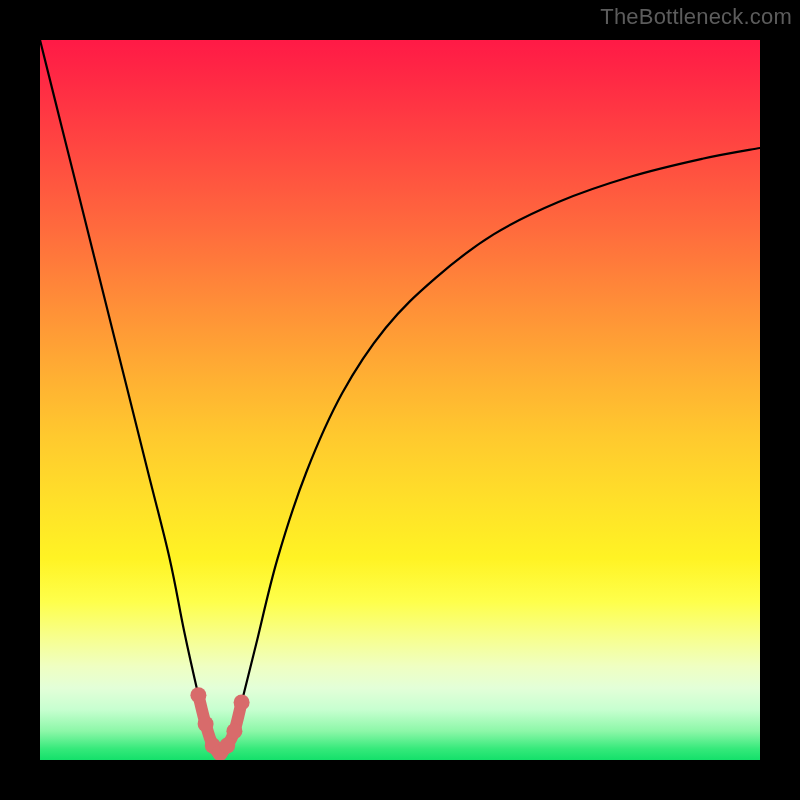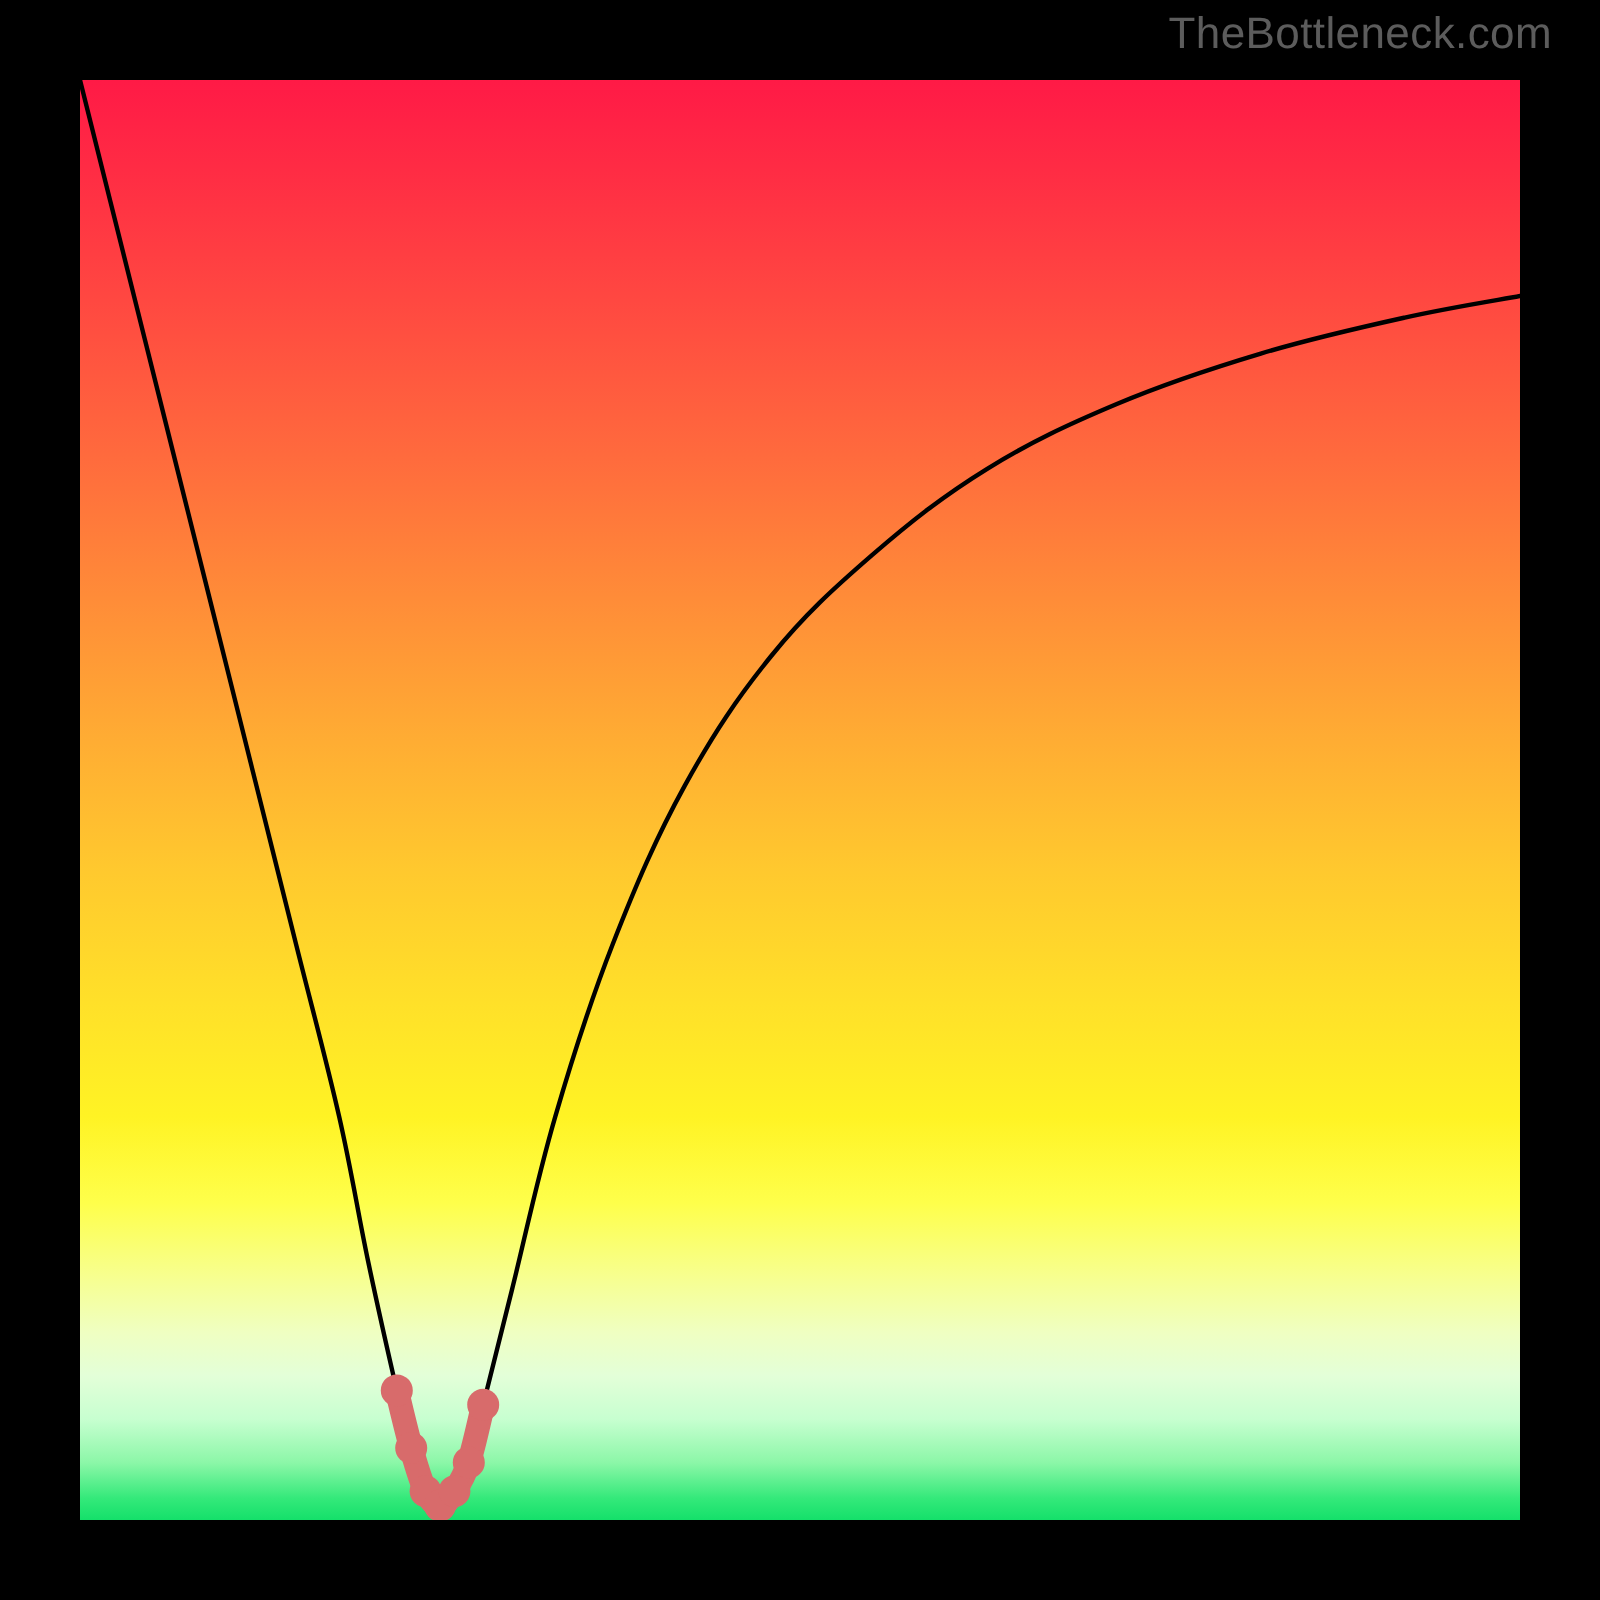--- a/index.html
+++ b/index.html
@@ -40,21 +40,21 @@
       #e3ffd8 90%,
       #c7ffd0 93%,
       #8cf7a8 96%,
       #34e97a 98.5%,
       #14e06a 100%
     );
   }
   .watermark {
     position: absolute;
     top: 4px;
-    right: 24px;
+    right: 8px;
     color: #5c5c5c;
     font-size: 22px;
     letter-spacing: 0.2px;
     font-weight: 400;
     user-select: none;
   }
   svg.curve {
     position: absolute;
     left: 0;
     top: 0;

